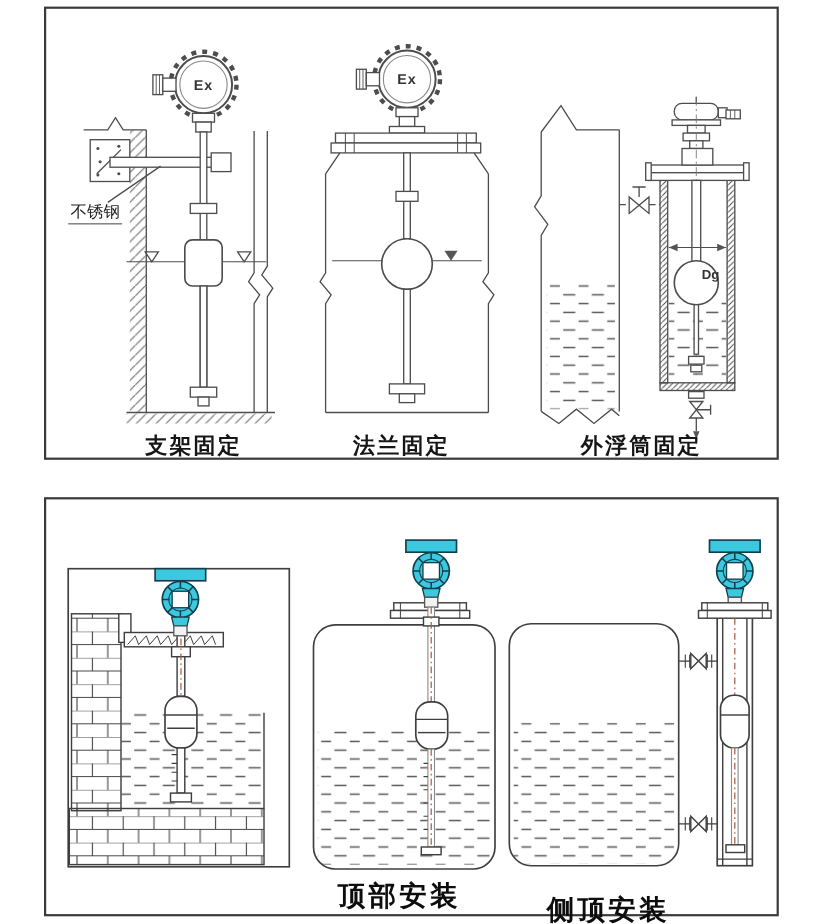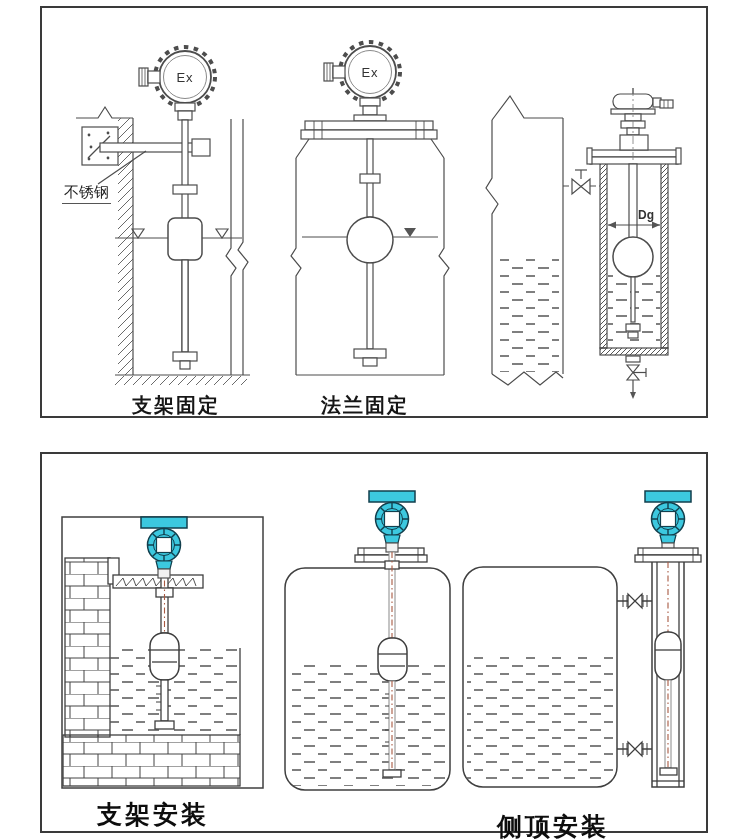--- a/index.html
+++ b/index.html
@@ -2,23 +2,23 @@
 <html><head>
 <meta charset="utf-8">
 <style>
   html,body{margin:0;padding:0;background:#ffffff;}
   body{width:750px;height:840px;position:relative;font-family:"Liberation Sans","DejaVu Sans",sans-serif;}
   .panel{position:absolute;left:40px;width:664px;background:#fff;border:2px solid #3a3a3a;}
   #panel-top{top:6px;height:408px;}
   #panel-bottom{top:452px;height:377px;}
   .panel svg{position:absolute;left:0;top:0;}
   .lbl{position:absolute;color:#333;white-space:nowrap;}
-  .ex-lbl{font-size:13px;font-weight:normal;transform:translate(-50%,-50%);letter-spacing:1px;}
+  .ex-lbl{font-size:13px;font-weight:bold;transform:translate(-50%,-50%);letter-spacing:1px;}
   .mat-lbl{font-size:15px;color:#222;border-bottom:1.5px solid #555;padding:0 2px 1px 2px;}
-  .dg-lbl{font-size:12px;font-weight:bold;}
+  .dg-lbl{font-size:12px;font-weight:bold;margin-top:35px;}
   .cap{position:absolute;transform:translateX(-50%);color:#161616;font-weight:bold;}
   .cap-top{font-size:20px;letter-spacing:2px;text-align:center;}
   .cap-bot{font-size:25px;letter-spacing:3px;color:#0d0d0d;}
 </style>
 </head>
 <body>
 
 <div class="panel" id="panel-top">
   <svg width="664" height="408" viewBox="0 0 664 408">
     <defs>
@@ -153,20 +153,21 @@
       </g>
     </g>
   </svg>
 
   <div class="lbl ex-lbl" style="left:143px;top:69px;">Ex</div>
   <div class="lbl ex-lbl" style="left:328px;top:64px;">Ex</div>
   <div class="lbl mat-lbl" style="left:20px;top:175px;">不锈钢</div>
   <div class="lbl dg-lbl" style="left:596px;top:200px;">Dg</div>
   <div class="cap cap-top" style="left:134px;top:384px;">支架固定</div>
   <div class="cap cap-top" style="left:323px;top:384px;">法兰固定</div>
+  <div class="cap cap-top" style="left:541px;top:384px;">外浮筒固定</div>
 </div>
 
 <div class="panel" id="panel-bottom">
   <svg width="664" height="377" viewBox="0 0 664 377">
     <defs>
       <pattern id="p2-water" width="26" height="16" patternUnits="userSpaceOnUse">
         <path d="M2,4 H13 M16,12 H25" stroke="#555" stroke-width="1.5" fill="none"></path>
       </pattern>
       <pattern id="p2-brick" width="28" height="24" patternUnits="userSpaceOnUse">
         <path d="M0,0 H28 M0,12 H28 M14,0 V12 M0,12 V24 M28,12 V24" stroke="#444" stroke-width="1" fill="none"></path>
@@ -251,15 +252,15 @@
         <path d="M586,140 L586,154 L593,147 Z M600,140 L600,154 L593,147 Z" fill="#fff"></path>
       </g>
       <g>
         <line x1="575" y1="295" x2="610" y2="295"></line>
         <path d="M581,289 V301 M585,289 V301 M601,289 V301 M605,289 V301" stroke-width="1"></path>
         <path d="M586,288 L586,302 L593,295 Z M600,288 L600,302 L593,295 Z" fill="#fff"></path>
       </g>
     </g>
   </svg>
 
-  <div class="cap cap-bot" style="left:111px;top:344px;">支架安装</div>
+  <div class="cap cap-bot" style="left:321px;top:344px;">顶部安装</div>
   <div class="cap cap-bot" style="left:511px;top:356px;">侧顶安装</div>
 </div>
 
 </body></html>

